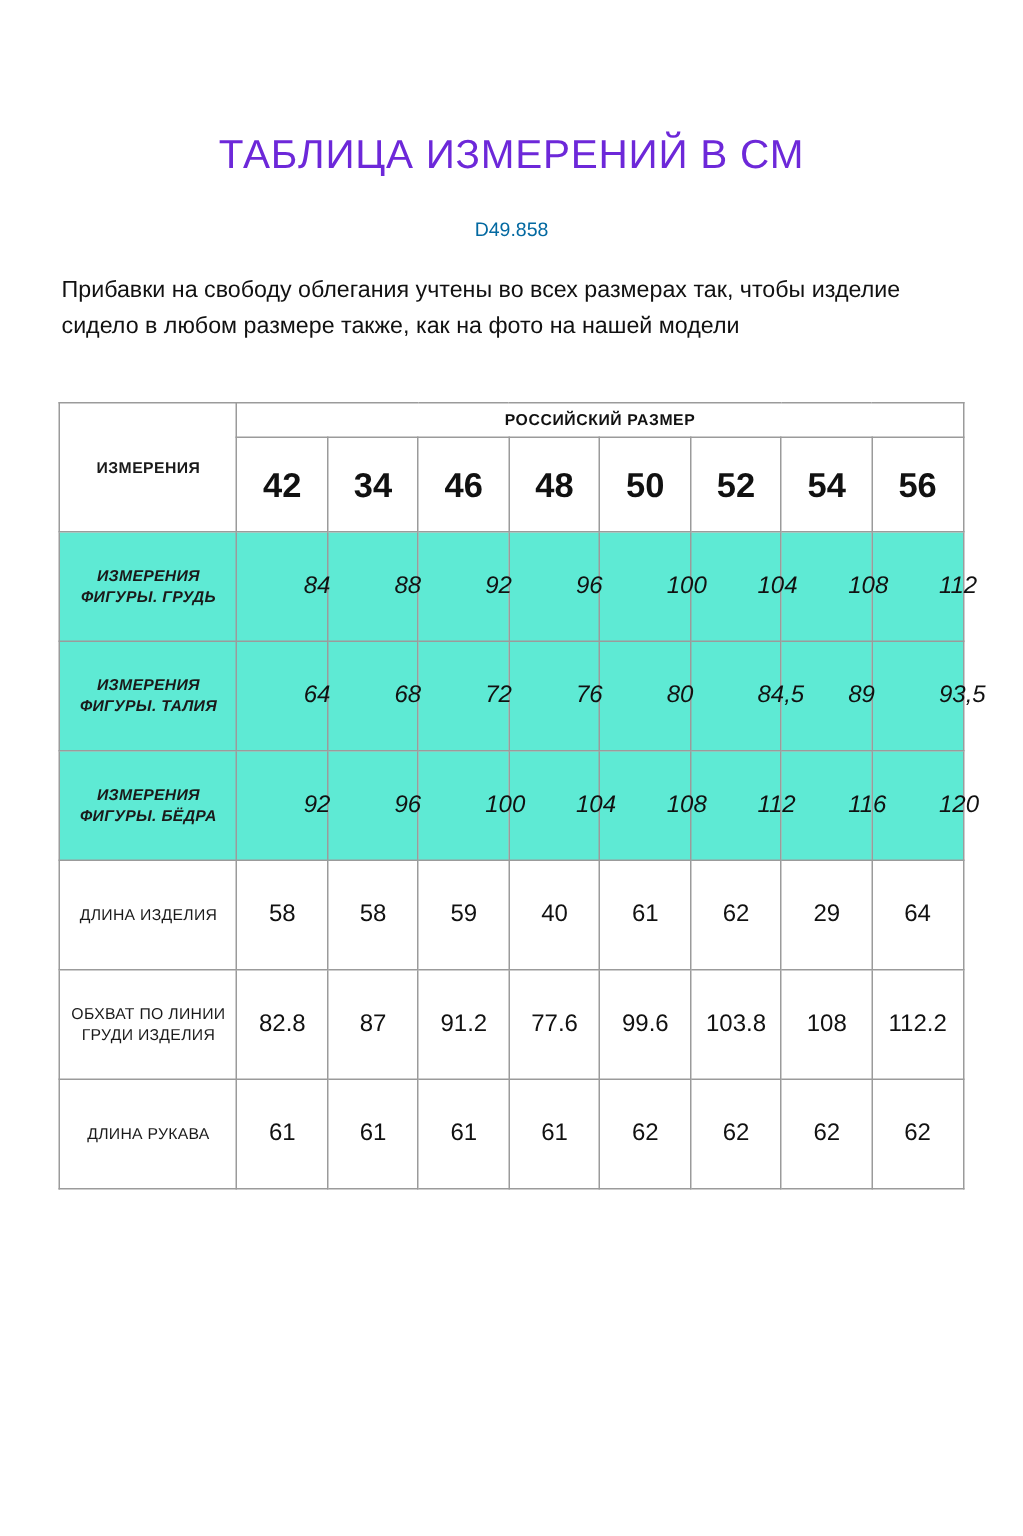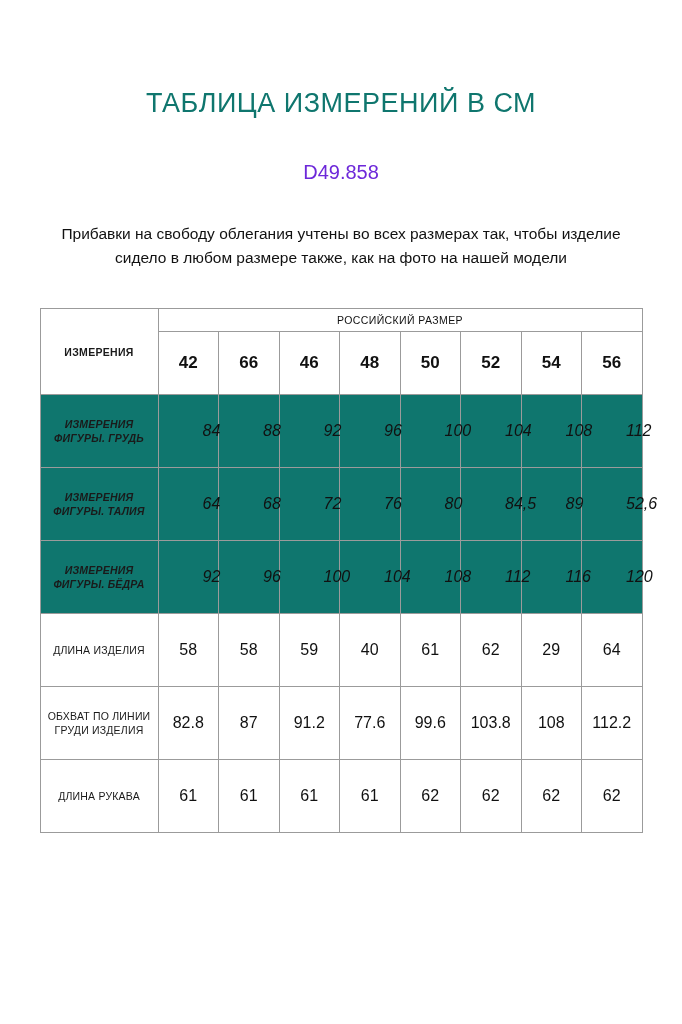--- a/index.html
+++ b/index.html
@@ -21,32 +21,31 @@
     box-sizing: border-box;
     padding: 0 40px;
   }
   .title {
     text-align: center;
     font-size: 27px;
     font-weight: 400;
     letter-spacing: 0.5px;
     margin: 0;
     padding-top: 88px;
-    color: #0f766e;
+    color: #6d28d9;
   }
   .subtitle {
     text-align: center;
-    font-size: 20px;
+    font-size: 13px;
     font-weight: 400;
-    margin: 16px;
+    margin: 0;
     padding-top: 26px;
-    color: #6d28d9;
+    color: #0369a1;
   }
   .note {
-    text-align: center;
     font-size: 15.5px;
     line-height: 24px;
     margin: 0 auto;
     padding-top: 22px;
     width: 600px;
     color: #111;
   }
   .table-wrap {
     margin-top: 38px;
     display: flex;
@@ -65,34 +64,34 @@
   }
   .col-label {
     width: 118px;
   }
   .col-size {
     width: 60.5px;
   }
   .group-head {
     height: 22px;
     font-size: 10.5px;
-    font-weight: 400;
+    font-weight: 700;
     letter-spacing: 0.4px;
     color: #111;
   }
   .row-label-head {
     font-size: 10.5px;
     font-weight: 700;
     letter-spacing: 0.3px;
     padding: 0 6px;
     line-height: 14px;
   }
   .size-head {
     height: 62px;
-    font-size: 17px;
+    font-size: 23px;
     font-weight: 700;
     color: #111;
   }
   tr.body-row {
     height: 73px;
   }
   td.rowname {
     font-size: 10.5px;
     line-height: 14px;
     padding: 0 8px;
@@ -104,21 +103,21 @@
   }
   td.val {
     font-size: 16px;
     color: #111;
   }
   td.val.italic {
     font-style: italic;
     padding-left: 44px;
   }
   tr.shaded td {
-    background: #0f766e;
+    background: #5eead4;
   }
 </style>
 </head>
 <body>
 
 <div class="page">
 
   <h1 class="title">ТАБЛИЦА ИЗМЕРЕНИЙ В СМ</h1>
   <div class="subtitle">D49.858</div>
   <div class="note">Прибавки на свободу облегания учтены во всех размерах так, чтобы изделие сидело в любом размере также, как на фото на нашей модели</div>
@@ -136,21 +135,21 @@
           <col class="col-size">
           <col class="col-size">
       </colgroup>
       <thead>
         <tr>
           <td rowspan="2" class="row-label-head">ИЗМЕРЕНИЯ</td>
           <td colspan="8" class="group-head">РОССИЙСКИЙ РАЗМЕР</td>
         </tr>
         <tr>
           <td class="size-head">42</td>
-          <td class="size-head">66</td>
+          <td class="size-head">34</td>
           <td class="size-head">46</td>
           <td class="size-head">48</td>
           <td class="size-head">50</td>
           <td class="size-head">52</td>
           <td class="size-head">54</td>
           <td class="size-head">56</td>
         </tr>
       </thead>
       <tbody>
 
@@ -168,21 +167,21 @@
 
         <tr class="body-row shaded">
           <td class="rowname italic">ИЗМЕРЕНИЯ ФИГУРЫ. ТАЛИЯ</td>
           <td class="val italic">64</td>
           <td class="val italic">68</td>
           <td class="val italic">72</td>
           <td class="val italic">76</td>
           <td class="val italic">80</td>
           <td class="val italic">84,5</td>
           <td class="val italic">89</td>
-          <td class="val italic">52,6</td>
+          <td class="val italic">93,5</td>
         </tr>
 
         <tr class="body-row shaded">
           <td class="rowname italic">ИЗМЕРЕНИЯ ФИГУРЫ. БЁДРА</td>
           <td class="val italic">92</td>
           <td class="val italic">96</td>
           <td class="val italic">100</td>
           <td class="val italic">104</td>
           <td class="val italic">108</td>
           <td class="val italic">112</td>

